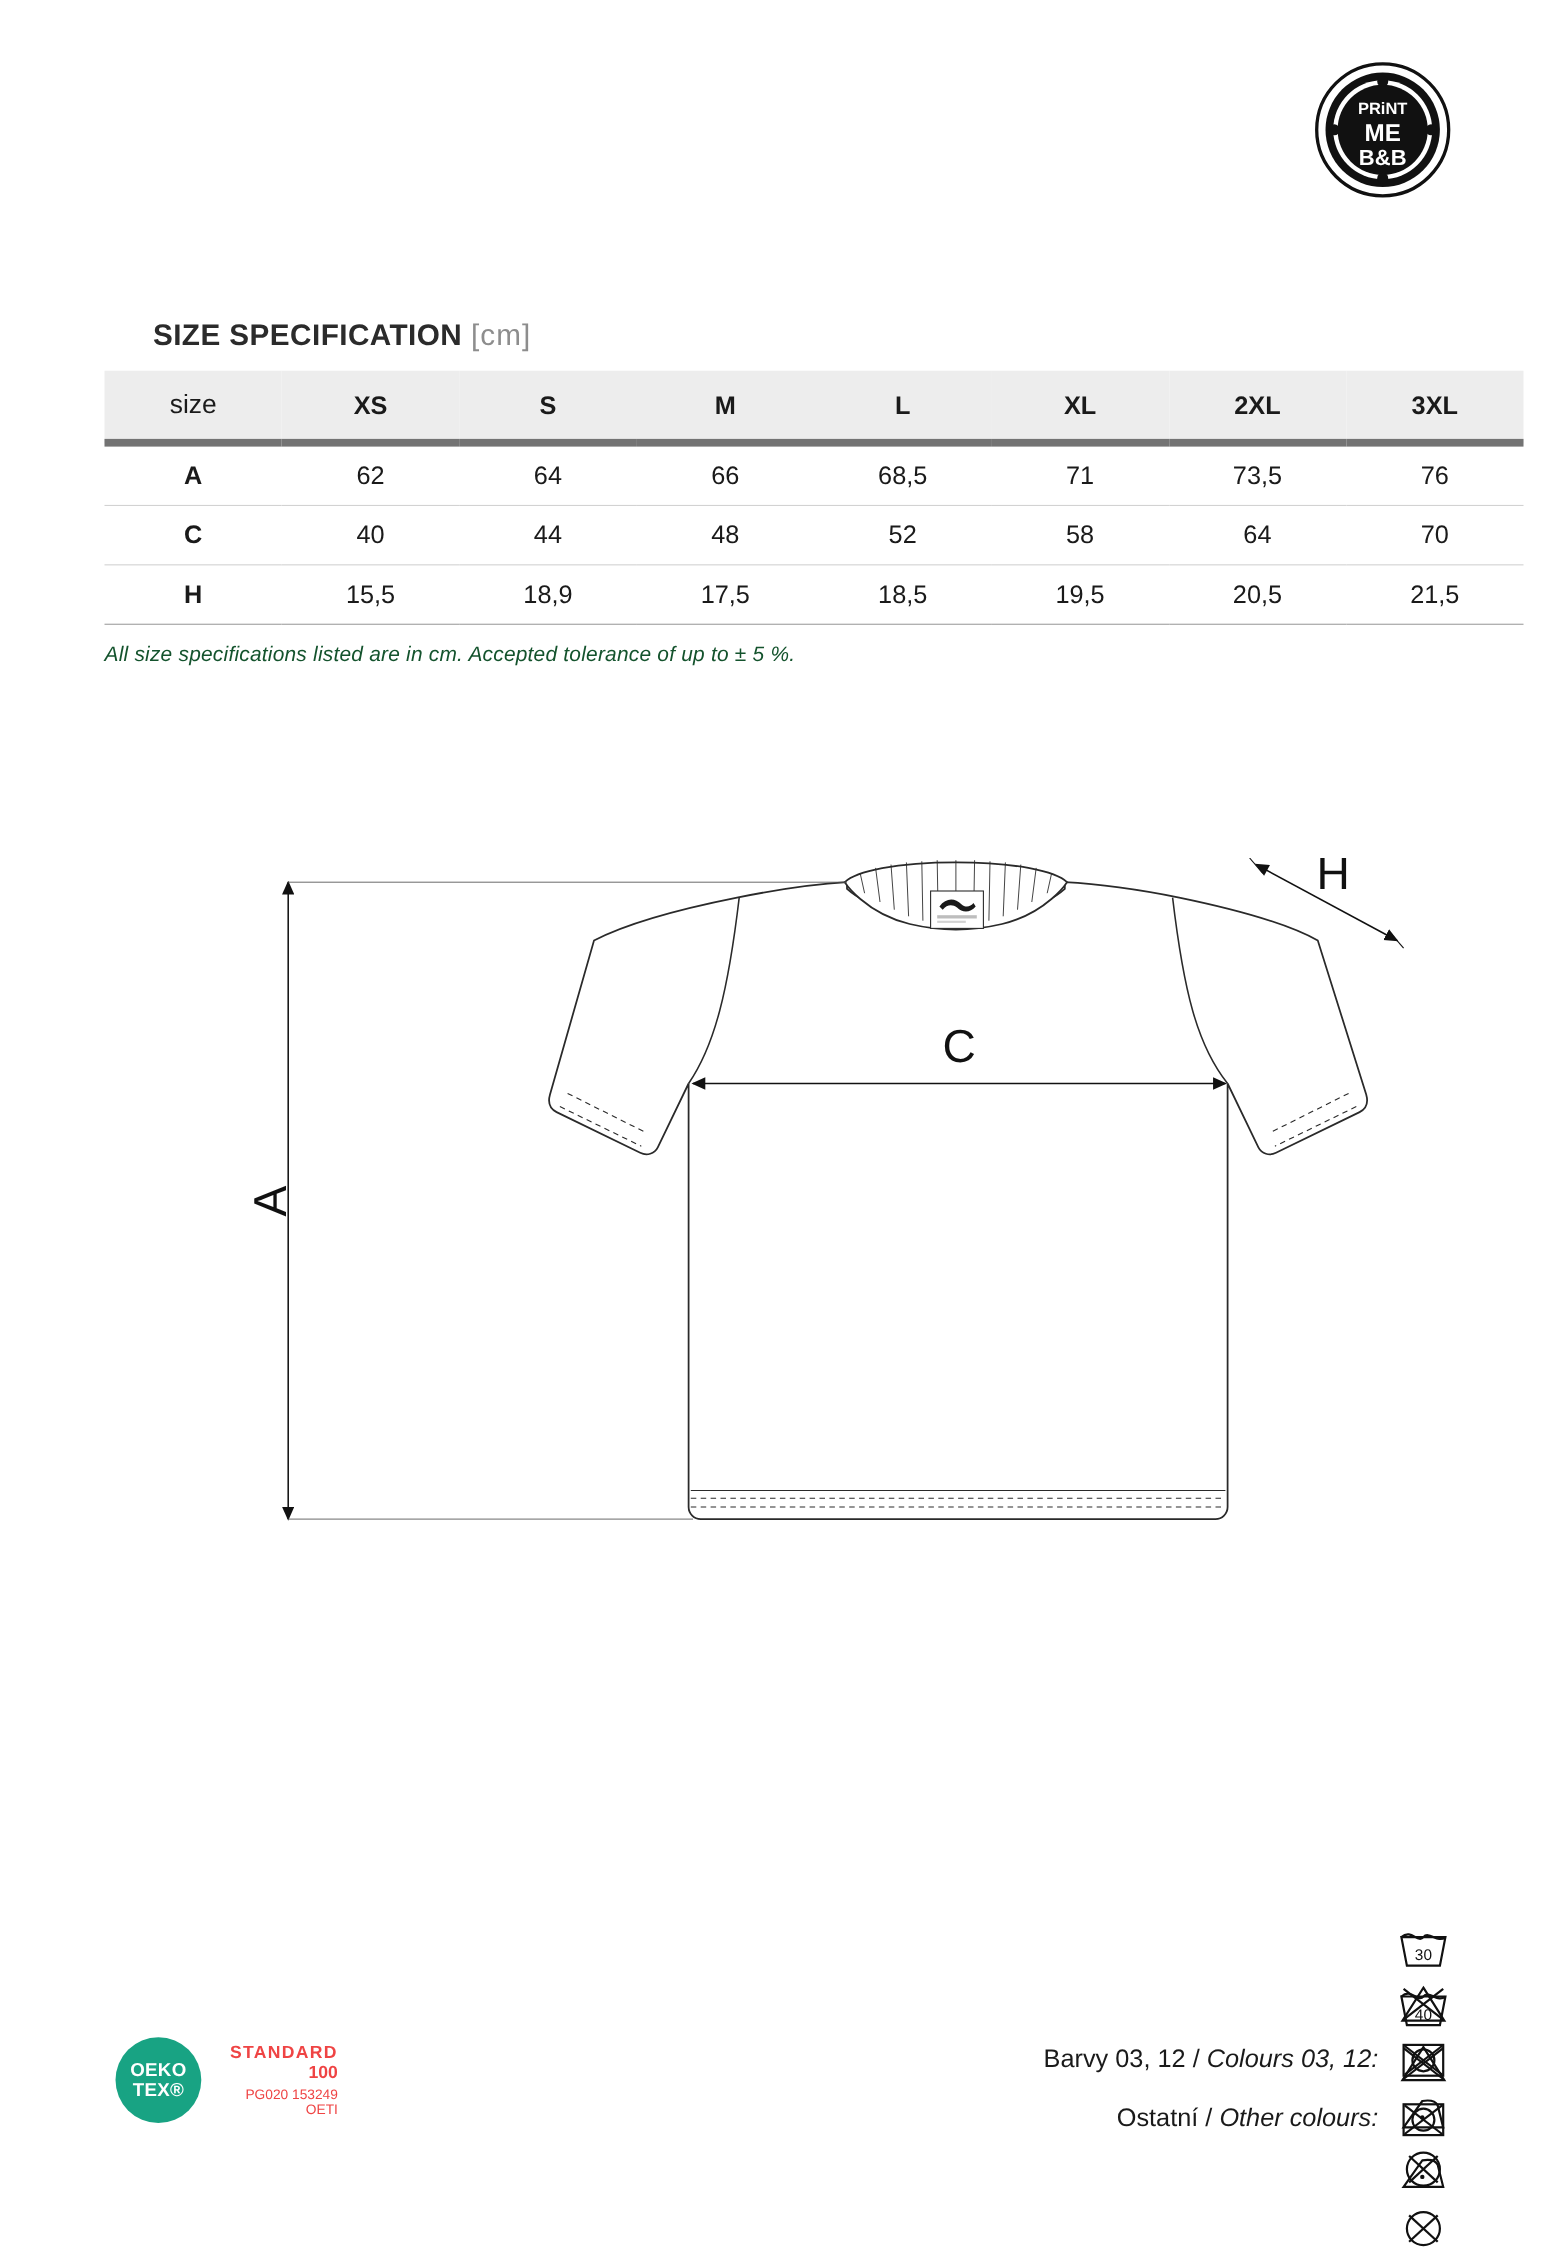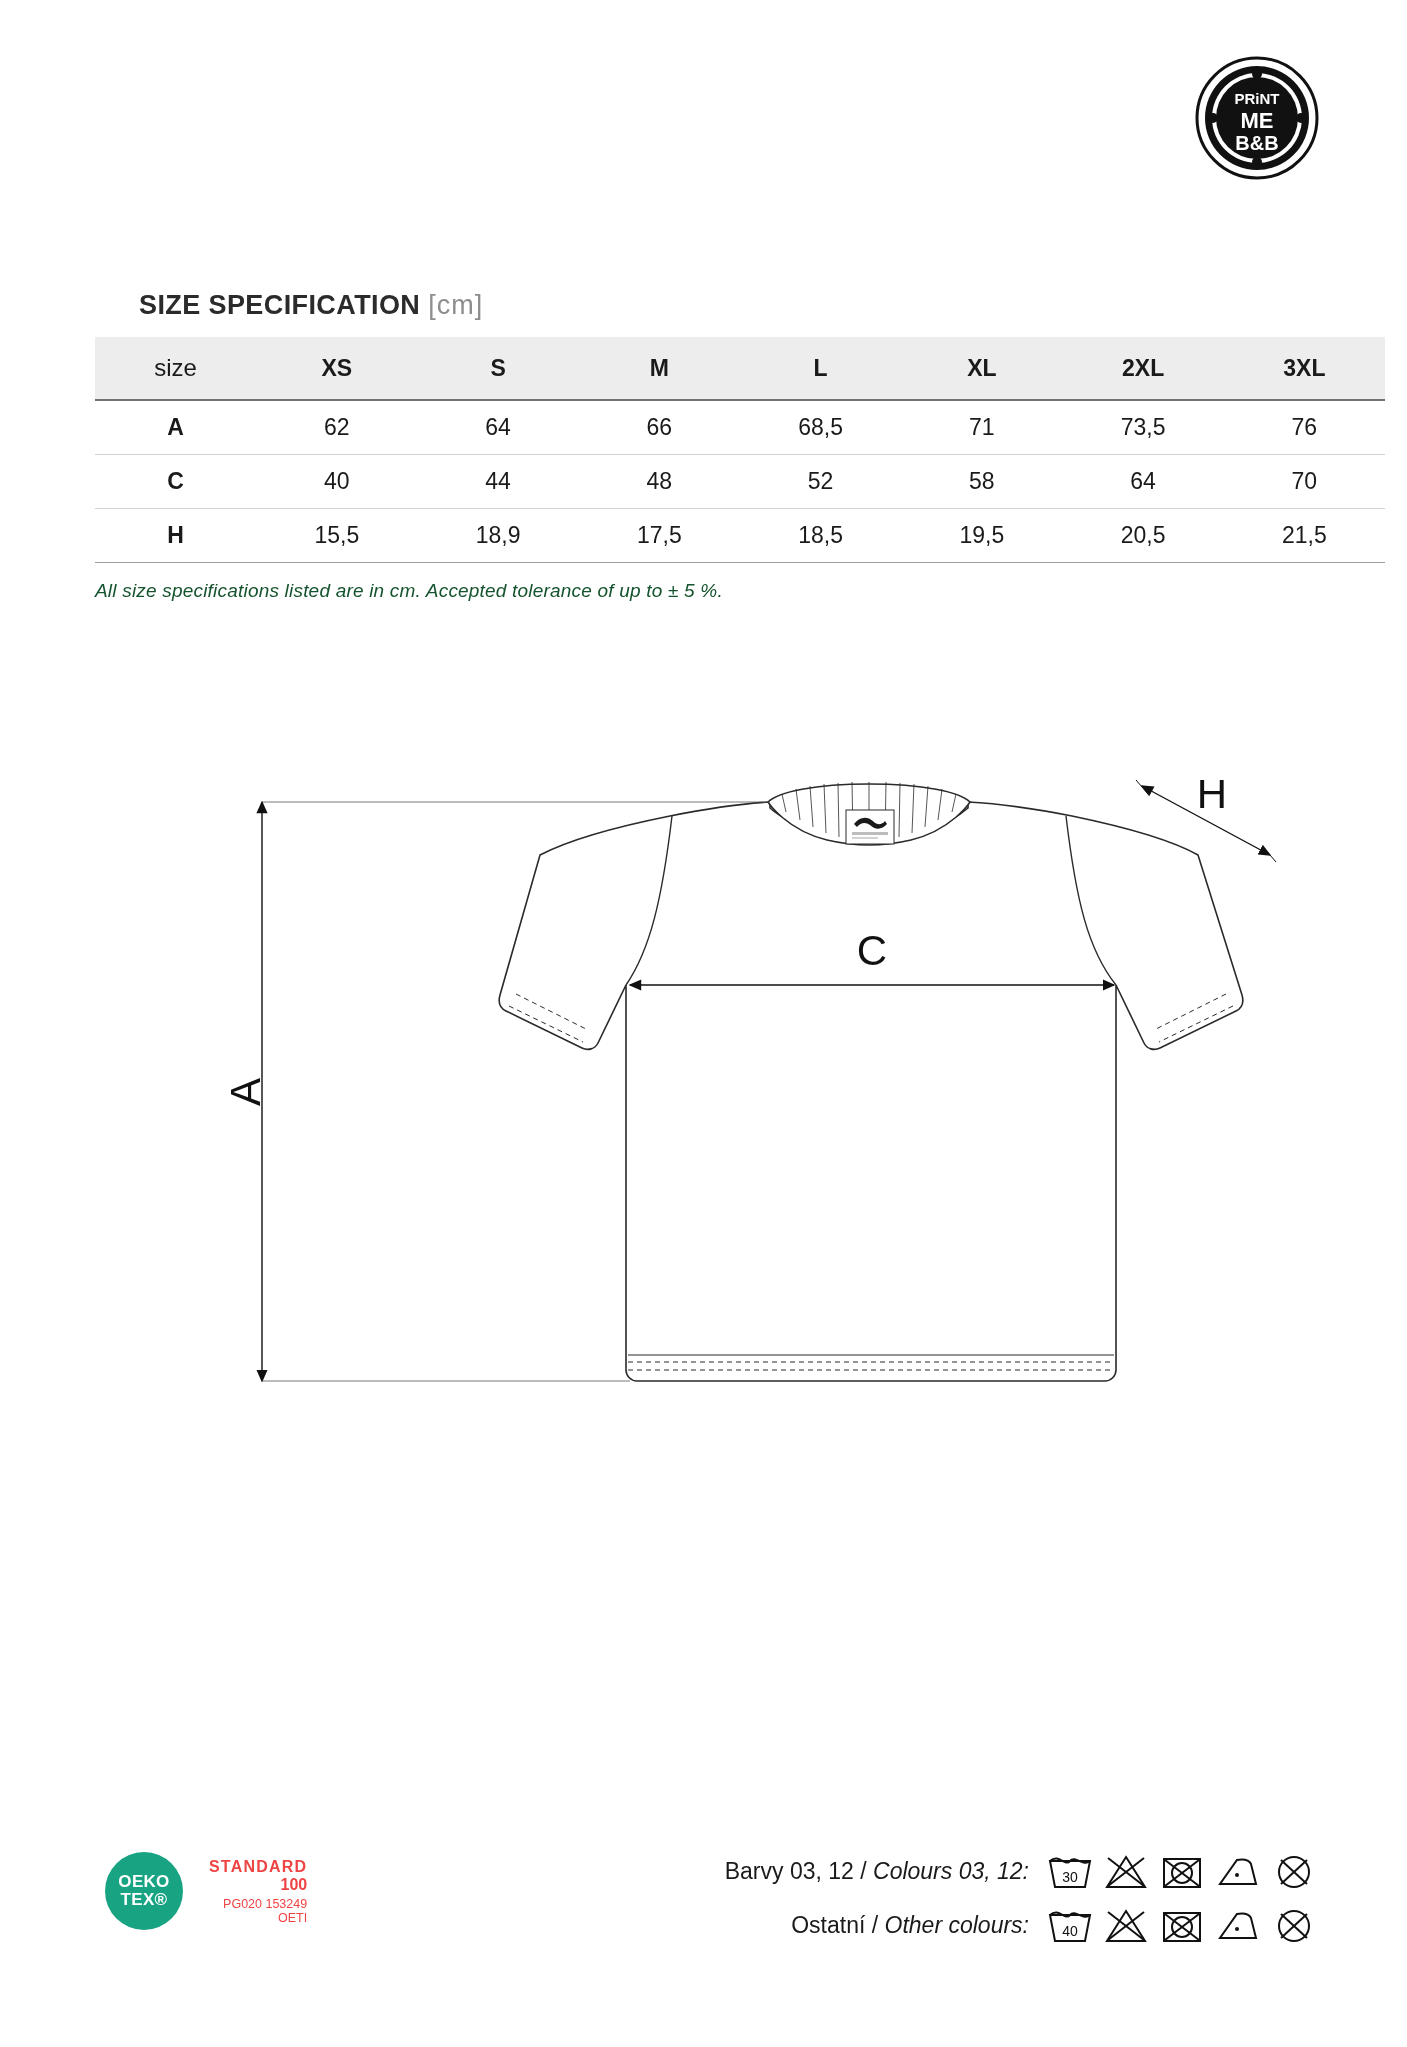--- a/index.html
+++ b/index.html
@@ -51,21 +51,21 @@
     table-layout: fixed;
   }
   table.spec th, table.spec td {
     text-align: center;
     font-size: 23px;
     padding: 13px 0 13px 0;
     border-bottom: 1px solid #d2d2d2;
   }
   table.spec thead th {
     background: #ededed;
-    border-bottom: 2px solid #737373;
+    border-bottom: 7px solid #737373;
     font-weight: bold;
     font-size: 23px;
     padding: 17px 0;
   }
   table.spec thead th.first {
     font-weight: normal;
     font-size: 24px;
   }
   table.spec tbody td.rowlabel {
     font-weight: bold;
@@ -147,20 +147,21 @@
   .care-label {
     font-size: 23px;
     color: #1a1a1a;
     white-space: nowrap;
   }
   .care-label i { font-style: italic; }
   .care-icons {
     display: flex;
     gap: 10px;
     align-items: center;
+    flex-direction: column;
   }
 </style>
 </head>
 <body>
 
 <div class="logo-wrap">
   <svg viewBox="0 0 140 140" width="140" height="140">
     <circle cx="70" cy="70" r="60" fill="none" stroke="#111" stroke-width="3"></circle>
     <circle cx="70" cy="70" r="52" fill="#111"></circle>
     <circle cx="70" cy="70" r="45" fill="#fff"></circle>

